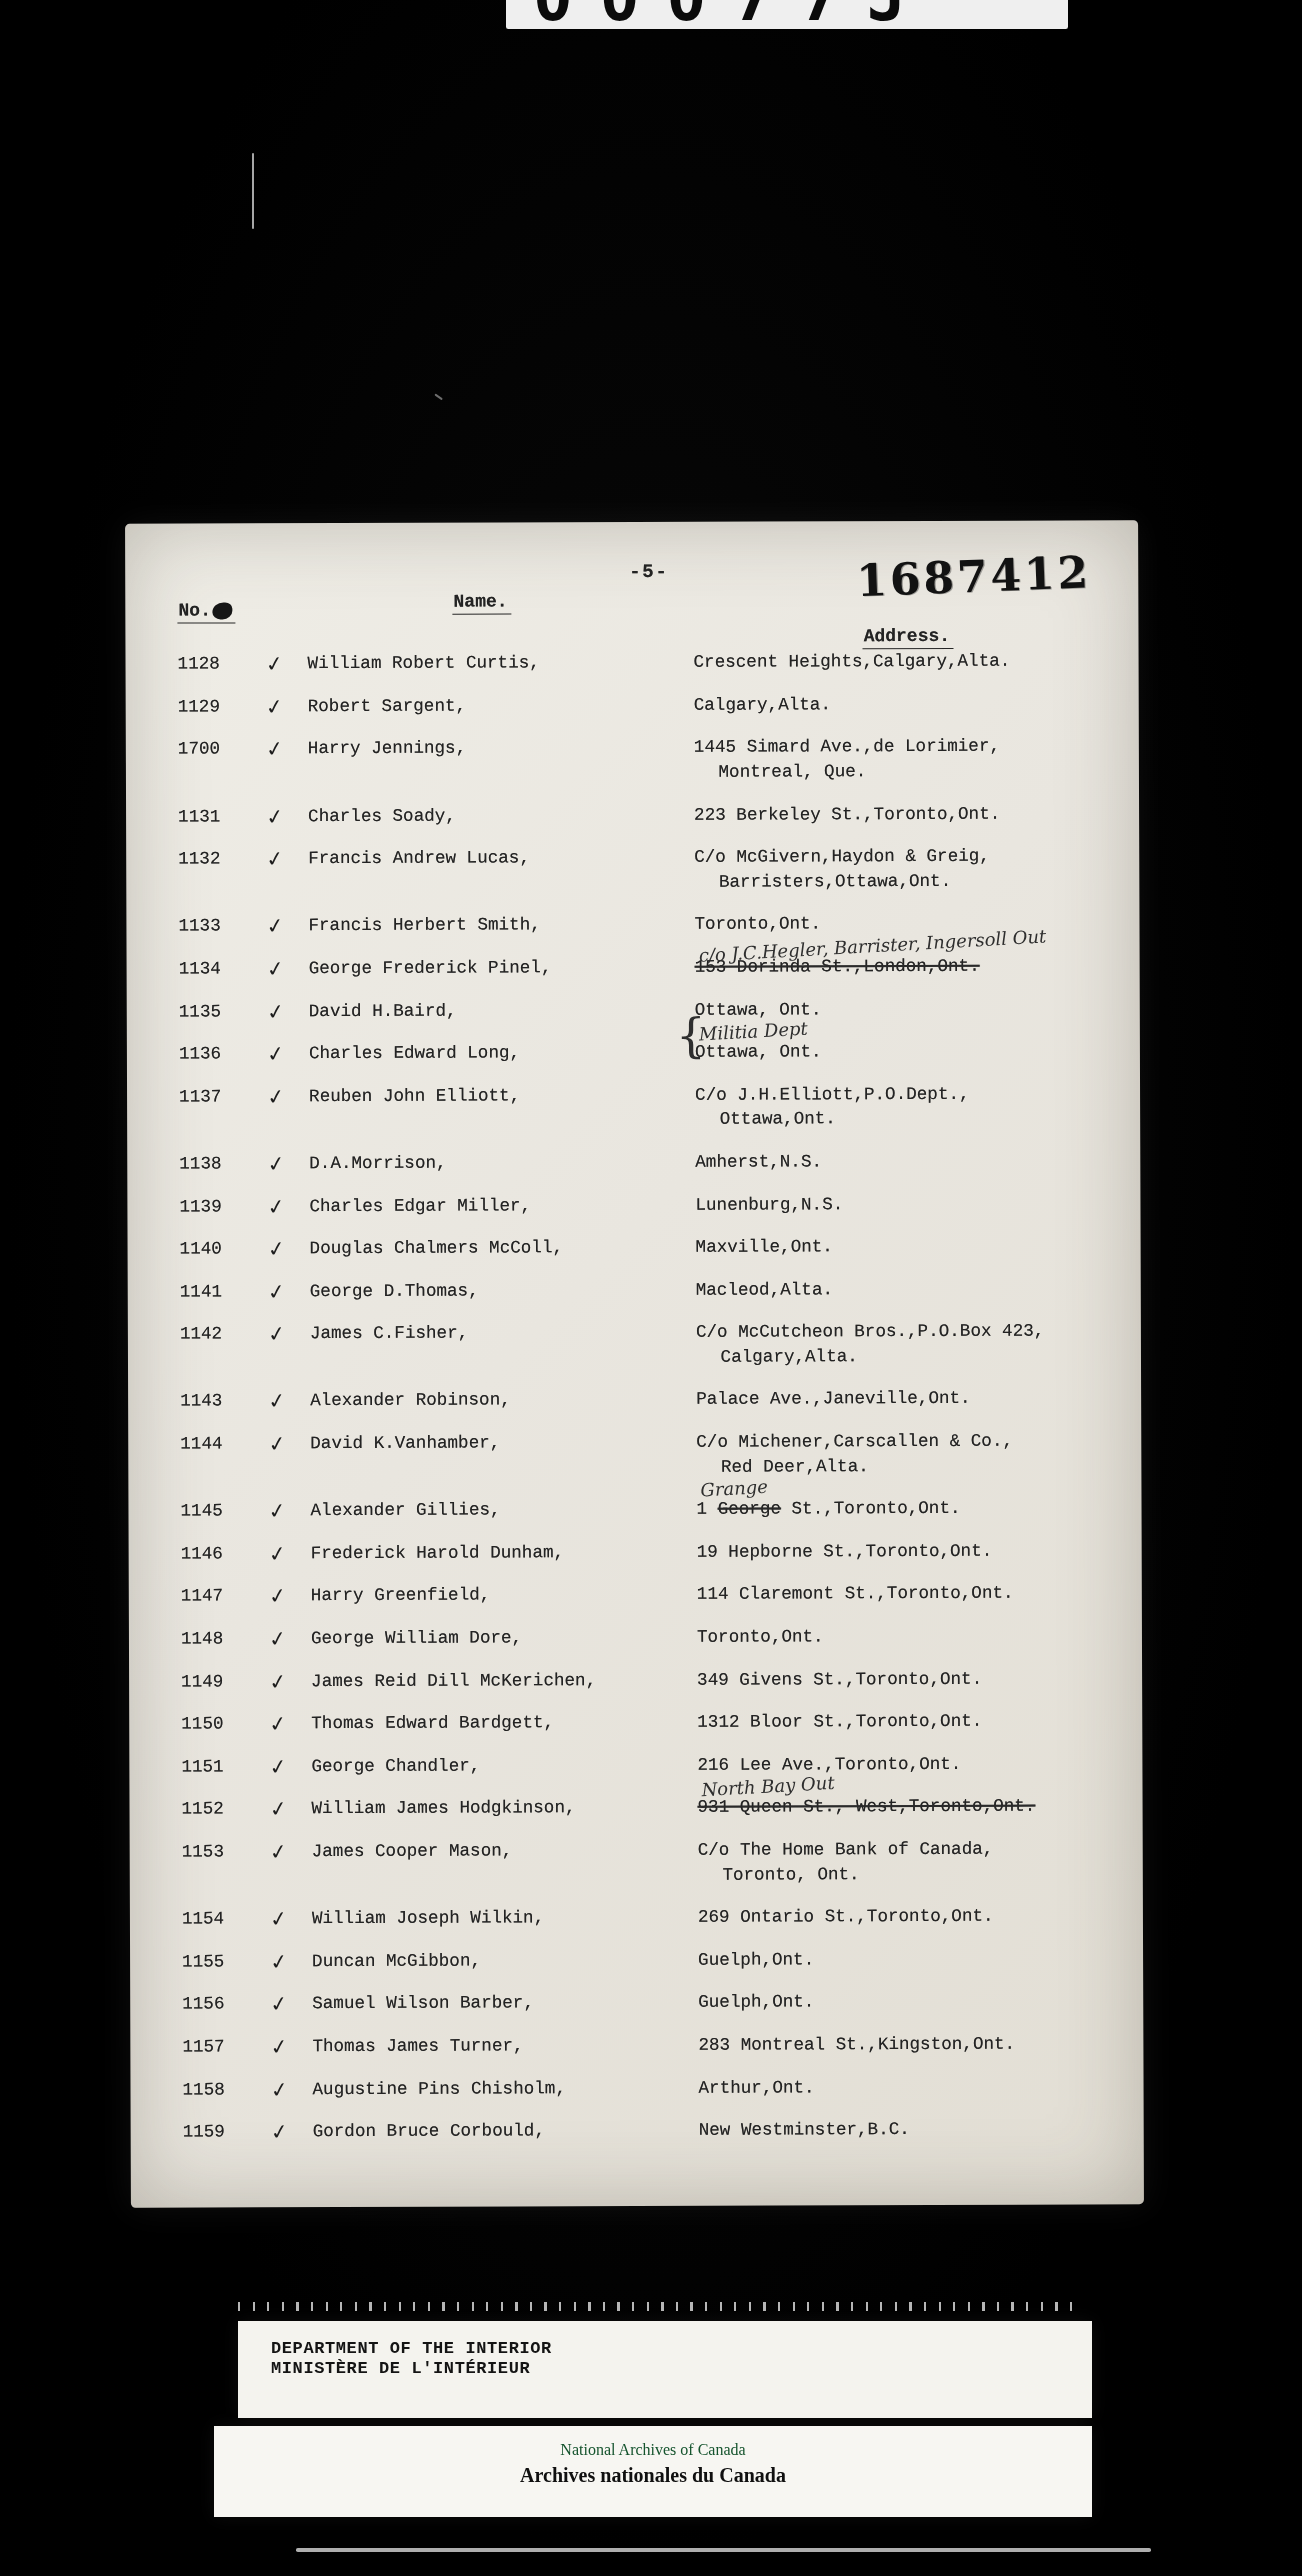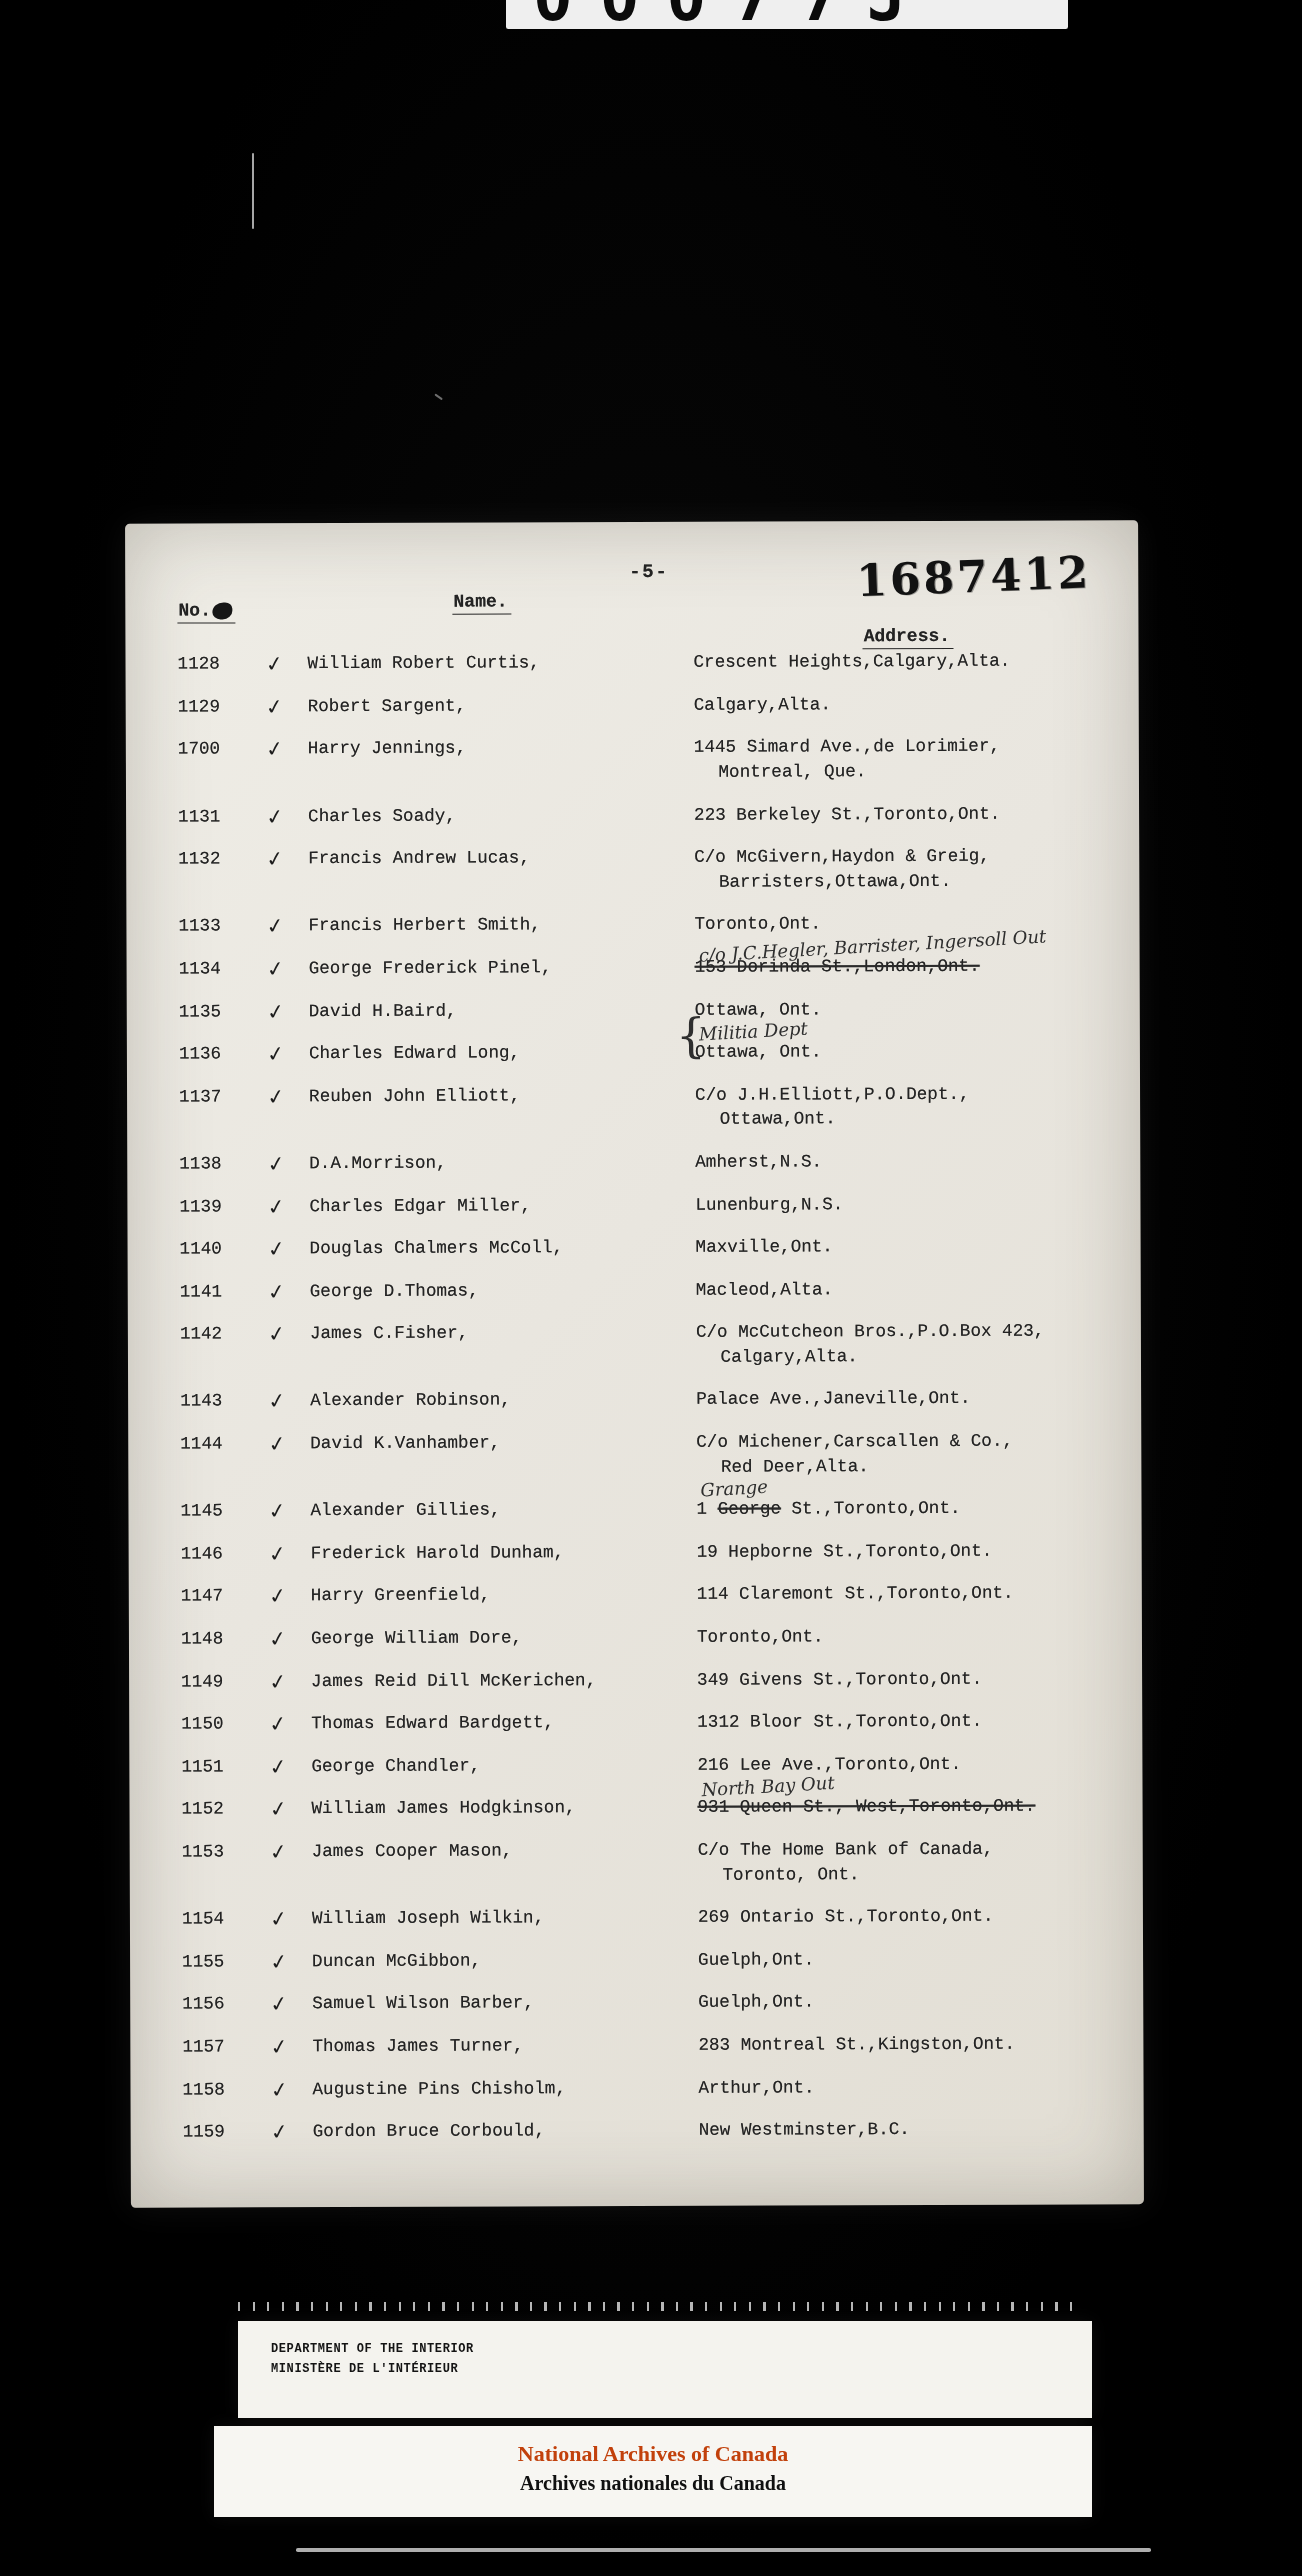--- a/index.html
+++ b/index.html
@@ -71,27 +71,27 @@
     font-family:"DejaVu Serif",serif;font-size:47px;color:#2e2e2e;text-shadow:none;
   }
   .strike{text-decoration:line-through;text-decoration-thickness:2.3px;text-decoration-color:#2a2a2a;}
   
   .label-box{
     position:absolute;left:238px;top:2321px;width:854px;height:97px;
     background:#f4f3ee;box-sizing:border-box;display:flex;
     justify-content:space-between;padding:17.6px 35px 0 33px;
     box-shadow:0 0 17.6px rgba(255,255,255,.05);
   }
-  .label-box div{font-family:"Liberation Mono","DejaVu Sans Mono",monospace;font-weight:bold;color:#141414;font-size:12px;line-height:20px;letter-spacing:0.6px;}
+  .label-box div{font-family:"Liberation Mono","DejaVu Sans Mono",monospace;font-weight:bold;color:#141414;font-size:17px;line-height:20px;letter-spacing:0.6px;}
   .banner{
     position:absolute;left:214px;top:2426px;width:878px;height:91px;
     background:#f7f6f2;text-align:center;box-sizing:border-box;padding-top:15px;
     box-shadow:0 0 17.6px rgba(255,255,255,.05);
   }
-  .banner .b1{font-family:"Liberation Serif","DejaVu Serif",serif;font-weight:bold;font-size:22px;color:#c2410c;}
+  .banner .b1{font-family:"Liberation Serif","DejaVu Serif",serif;font-weight:normal;font-size:16px;color:#14532d;}
   .banner .b2{font-family:"Liberation Serif","DejaVu Serif",serif;font-weight:bold;font-size:20px;color:#101010;margin-top:4.7px;}
 </style>
 </head>
 <body>
 
 <div class="counter">
   <span>00077J</span>
 </div>
 
 <div class="scratch"></div>

